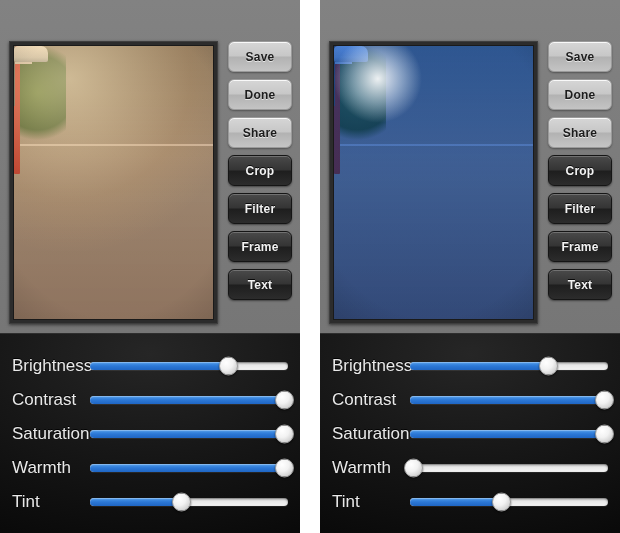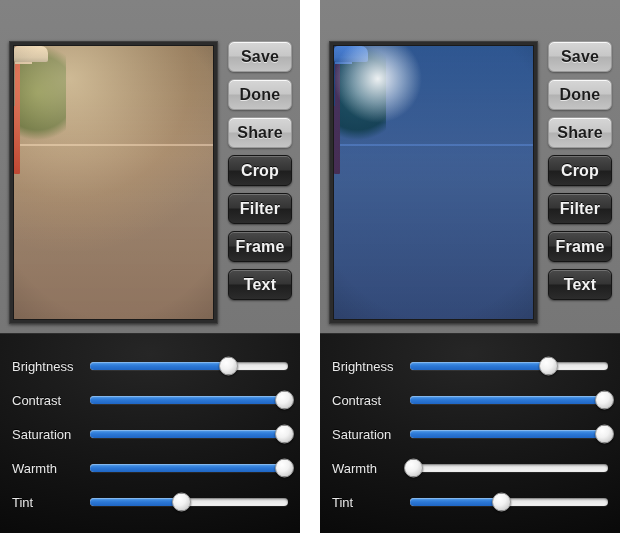--- a/index.html
+++ b/index.html
@@ -189,21 +189,21 @@
     position: absolute;
     left: 228px; top: 41px;
     width: 64px;
     display: flex;
     flex-direction: column;
     gap: 7px;
   }
   .btn {
     height: 31px;
     border-radius: 6px;
-    font-size: 16px;
+    font-size: 12px;
     font-weight: bold;
     letter-spacing: .2px;
     display: flex;
     align-items: center;
     justify-content: center;
     cursor: pointer;
     user-select: none;
   }
   .btn.light {
     background: linear-gradient(180deg,#d6d6d6 0%, #c7c7c7 48%, #b2b2b2 52%, #c4c4c4 100%);
@@ -231,21 +231,21 @@
   }
   .slider-row {
     display: flex;
     align-items: center;
     height: 22px;
   }
   .slider-label {
     width: 78px;
     flex: 0 0 78px;
     color: #e9e9e9;
-    font-size: 13px;
+    font-size: 17px;
     text-shadow: 0 -1px 0 rgba(0,0,0,.9);
     white-space: nowrap;
   }
   .slider-track {
     position: relative;
     flex: 1 1 auto;
     height: 8px;
     border-radius: 4px;
     background: linear-gradient(180deg,#d3d3d3 0%, #eaeaea 45%, #f3f3f3 100%);
     box-shadow: inset 0 1px 2px rgba(0,0,0,.45), 0 1px 0 rgba(255,255,255,.08);

